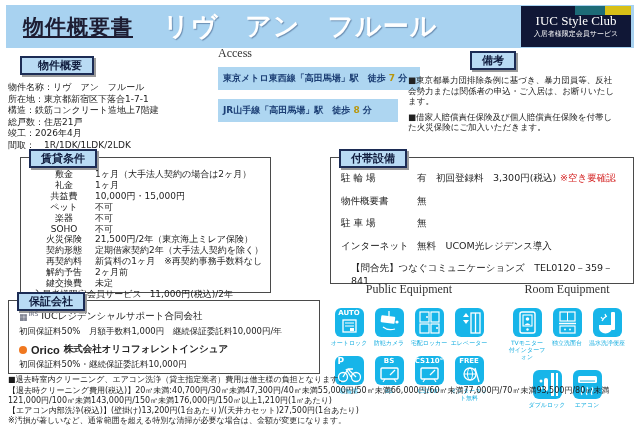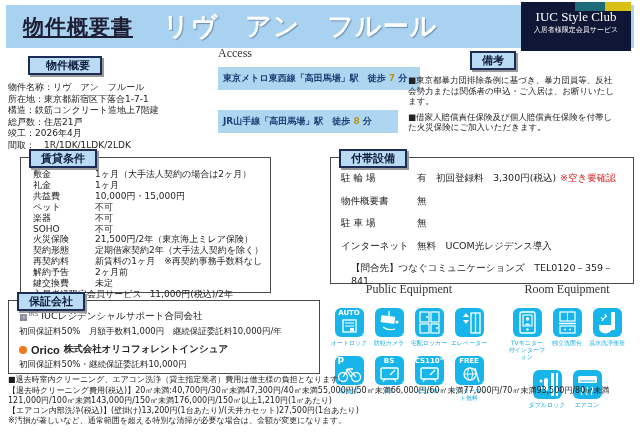--- a/index.html
+++ b/index.html
@@ -7,61 +7,61 @@
   .page { position:relative; width:640px; height:443px; background:#fff; overflow:hidden; }
 
   
   .top-bar { position:absolute; left:6px; top:5px; width:628px; height:43px;
     background:#a8d2f0; display:flex; align-items:center; padding:0 3px;justify-content:space-between; }
   .doc-type { font-family:"Liberation Serif", serif; font-size:21px; font-weight:bold;
     color:#1d1d33; text-decoration:underline; margin-left:14px; letter-spacing:1px; }
   .prop-name { font-family:"Liberation Serif", serif; font-size:26px; font-weight:bold;
     color:#ffffff; margin-left:30px; letter-spacing:1px; white-space:nowrap;
     text-shadow:1px 1px 1px rgba(60,90,130,.55); }
-  .club-logo { margin-left:auto; width:110px; height:49px; background:#101736;
+  .club-logo { margin-left:auto; width:110px; height:41px; background:#101736;
     color:#fff; position:relative; overflow:hidden; text-align:center; }
   .club-logo .strip-teal { position:absolute; top:0; right:26px; width:30px; height:9px; background:#1d6b77; }
   .club-logo .strip-yellow { position:absolute; top:0; right:0; width:26px; height:9px; background:#d8c017; }
   .club-logo .l1 { position:relative; font-family:"Liberation Serif", serif; font-size:13px;
     margin-top:7px; white-space:nowrap; }
   .club-logo .l2 { position:relative; font-size:7px; white-space:nowrap; color:#fff; }
 
   
   .sec-hdr { display:inline-block; background:#b9dbf4; border:2px solid #1c2c55;
     box-shadow:2px 2px 0 #9a9a9a; padding:0 10px; font-size:11px; font-weight:bold;
     color:#101c3e; line-height:15px; white-space:nowrap; }
 
   
   .overview { position:absolute; left:8px; top:54px; width:212px; }
-  .overview .sec-hdr { margin-left:20px;padding-left:16px; }
+  .overview .sec-hdr { margin-left:12px;padding-left:16px; }
   .overview .rows { margin-top:7px; font-size:9px; line-height:11.5px; color:#222; }
 
   
   .access { position:absolute; left:218px; top:46px; width:208px; }
   .access-title { font-family:"Liberation Serif", serif; font-size:12px; color:#333; }
   .route-box { background:#aed6f1; color:#1c3f75; font-weight:bold; font-size:9px;
     padding:5px 5px; margin-top:6px; white-space:nowrap; width:202px; }
-  .route-box.second { width:180px; margin-top:20px; }
+  .route-box.second { width:180px; margin-top:9px; }
   .route-min { color:#b8960c; }
 
   
   .remarks { position:absolute; left:408px; top:49px; width:207px; }
   .remarks .sec-hdr { margin-left:62px; }
   .remarks .item { font-size:8.5px; line-height:10.5px; color:#222; margin-top:5px; }
 
   
   .panel { position:absolute; border:1px solid #4a4a4a; background:#fff; }
   .panel > .sec-hdr { position:absolute; top:-9px; left:8px; }
   .panel-rental { left:20px; top:157px; width:251px; height:136px; }
   .panel-fac { left:330px; top:157px; width:304px; height:127px; }
   .panel-guar { left:8px; top:300px; width:312px; height:74px; }
 
   .rental-rows { padding:11px 4px 0 12px; }
   .r-row { display:flex; font-size:9px; line-height:10.9px; color:#222; }
-  .r-lbl { flex:0 0 62px; }
+  .r-lbl { flex:0 0 62px;text-align:center; }
   .r-row.wide .r-lbl { flex:0 0 auto; margin-right:8px; }
 
   .fac-rows { padding:14px 8px 0 10px; }
   .f-row { display:flex; font-size:9.5px; color:#222; margin-bottom:9.5px; }
   .f-lbl { flex:0 0 76px; }
   .f-note { color:#d42222; margin-left:4px; }
   .f-contact { font-size:9.5px; color:#222; padding-left:10px; }
 
   .guar-rows { padding:9px 10px 0 10px; }
   .g-company { font-size:9.5px; color:#222; display:flex; align-items:center; }

